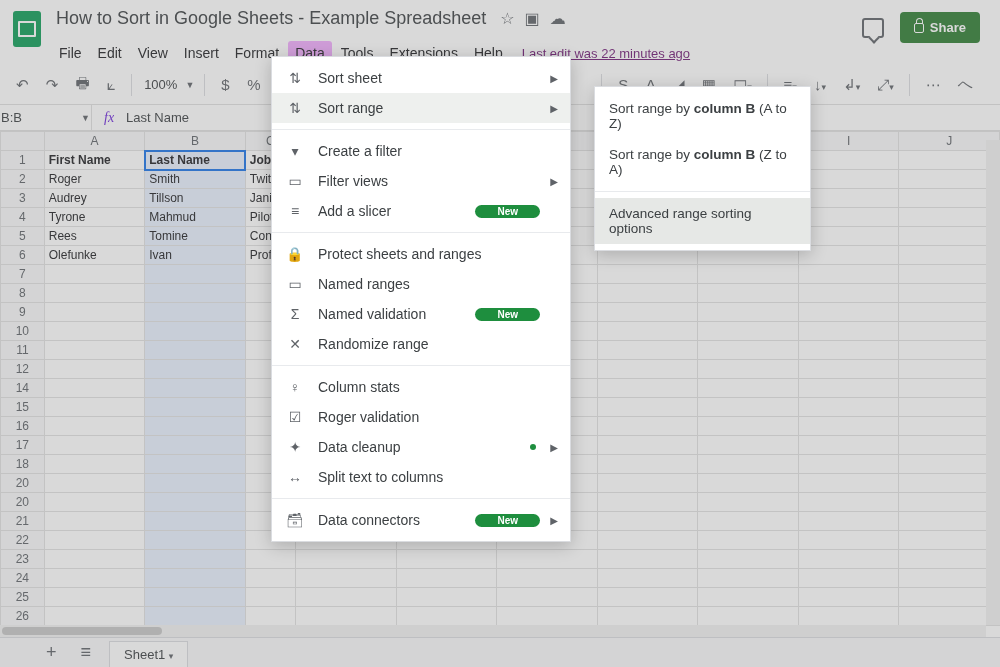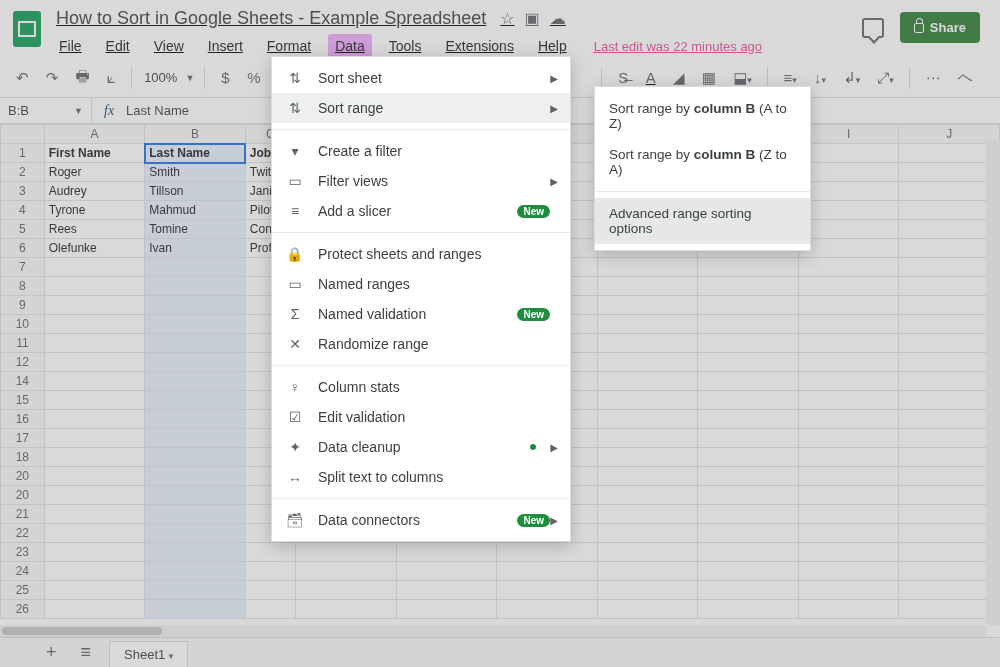--- a/index.html
+++ b/index.html
@@ -4,47 +4,47 @@
 <style>
 * { box-sizing: border-box; margin: 0; padding: 0; font-family: Arial, "Helvetica Neue", sans-serif; }
 html, body { width: 1000px; height: 667px; overflow: hidden; background: #fff; }
 .overlay-dim { position: absolute; inset: 0; background: rgba(120,120,120,0.28); pointer-events: none; z-index: 500; }
 
 
 .header { display: flex; align-items: flex-start; padding: 6px 10px 0 6px; }
 .logo { width: 42px; height: 42px; display: flex; align-items: center; justify-content: center; margin-top: 2px; }
 .logo-box { width: 28px; height: 36px; background: #0f9d58; border-radius: 3px; position: relative; }
 .logo-box::after { content: ""; position: absolute; left: 5px; right: 5px; top: 10px; bottom: 10px; border: 2px solid #fff; border-radius: 1px; }
-.title-area { flex: 1; padding-left: 4px; text-decoration: underline; }
+.title-area { flex: 1; padding-left: 4px; }
 .doc-title-row { display: flex; align-items: center; gap: 10px; }
 .doc-title { font-size: 18px; color: #3c4043; padding: 2px 4px; }
 .title-icon { color: #5f6368; font-size: 16px; }
-.menus { display: flex; gap: 10px; margin-top: 3px; align-items: center; }
+.menus { display: flex; gap: 2px; margin-top: 10px; align-items: center; }
 .menu-item { font-size: 14px; color: #202124; padding: 4px 7px; border-radius: 3px; }
 .menu-item.active { background: #f0abfc; }
-.last-edit { font-size: 13px; color: #ec4899; text-decoration: underline; margin-left: 10px; }
+.last-edit { font-size: 13px; color: #701a75; text-decoration: underline; margin-left: 10px; }
 .header-right { display: flex; align-items: center; gap: 16px; padding-right: 10px; padding-top: 6px; }
 .comment-icon { width: 22px; height: 20px; border: 2px solid #5f6368; border-radius: 3px; position: relative; }
 .comment-icon::after { content: ""; position: absolute; bottom: -6px; right: 4px; width: 6px; height: 6px; background: #fff; border-right: 2px solid #5f6368; border-bottom: 2px solid #5f6368; transform: rotate(45deg); }
 .share-btn { background: #2e7d32; color: #fff; border: none; padding: 8px 14px; border-radius: 4px; font-size: 13px; font-weight: bold; display: flex; align-items: center; gap: 6px; }
 .lock-icon { width: 10px; height: 10px; border: 1.5px solid #fff; border-radius: 2px; position: relative; }
 .lock-icon::before { content:""; position:absolute; top:-6px; left:1px; width:5px; height:5px; border:1.5px solid #fff; border-bottom:none; border-radius: 4px 4px 0 0;}
 
 
 .toolbar { display: flex; align-items: center; padding: 6px 10px; gap: 6px; border-bottom: 1px solid #e0e0e0; height: 40px; }
 .tb-btn { color: #5f6368; font-size: 15px; padding: 4px 6px; min-width: 20px; text-align: center; }
 .tb-sep { width: 1px; height: 22px; background: #dadce0; margin: 0 4px; }
 .zoom { font-size: 13px; color: #3c4043; padding: 0 2px; }
 .chev { font-size: 9px; color: #5f6368; }
 .toolbar-right-chev { margin-left: auto; margin-right: 12px; }
 
 
 .fbar { display: flex; align-items: center; border-bottom: 1px solid #e0e0e0; height: 26px; }
-.namebox { width: 92px; padding: 0 8px; font-size: 13px; color: #3c4043; border-right: 1px solid #e0e0e0; display:flex; align-items:center; justify-content: space-between; height:100%; }
-.fx { font-style: italic; font-family: serif; color: #0c4a6e; padding: 0 12px; font-size: 14px; }
+.namebox { width: 92px; padding: 0 1px; font-size: 13px; color: #3c4043; border-right: 1px solid #e0e0e0; display:flex; align-items:center; justify-content: space-between; height:100%; }
+.fx { font-style: italic; font-family: serif; color: #6d28d9; padding: 0 12px; font-size: 14px; }
 .fval { font-size: 13px; color: #3c4043; }
 
 
 .grid { position: relative; }
 table.sheet { border-collapse: collapse; width: 1000px; table-layout: fixed; }
 table.sheet th, table.sheet td { border: 1px solid #e1e1e1; font-size: 12px; height: 19px; overflow: hidden; }
 table.sheet th { background: #f8f9fa; color: #5f6368; font-weight: normal; text-align: center; }
 th.rowhdr { width: 40px; background: #f8f9fa; text-align: center; }
 th.sel-col, td.sel-col-hdr { background: #5f6368; color: #fff; }
 td { padding: 0 4px; color: #202124; text-align: left; white-space: nowrap; }
@@ -52,21 +52,21 @@
 .colA { width: 92px; } .colB { width: 92px; } .colC { width: 46px; }
 .col-rest { width: 92px; }
 .sel-col-cells { background: #e8f0fe; }
 
 
 .menu-panel { position: absolute; top: 56px; left: 271px; width: 300px; background: #fff; border: 1px solid #dadce0; box-shadow: 0 4px 16px rgba(0,0,0,0.2); z-index: 700; padding: 6px 0; }
 .menu-row { display: flex; align-items: center; padding: 7px 14px; font-size: 14px; color: #3c4043; gap: 14px; position: relative; }
 .menu-row:hover, .menu-row.hovered { background: #eef0ee; }
 .menu-row .mi { width: 18px; text-align: center; color: #5f6368; font-size: 14px; }
 .menu-row .arrow { position: absolute; right: 12px; color: #5f6368; font-size: 10px; }
-.menu-row .badge { position: absolute; right: 20px; background: #1e8e3e; color:#fff; font-size:10px; padding:1px 6px; border-radius: 8px; font-weight:bold; }
+.menu-row .badge { position: absolute; right: 30px; background: #1e8e3e; color:#fff; font-size:10px; padding:1px 22px; border-radius: 8px; font-weight:bold; }
 .menu-row .dot { position: absolute; right: 34px; width:6px; height:6px; border-radius:50%; background:#1e8e3e; }
 .menu-divider { height: 1px; background: #e8eaed; margin: 6px 0; }
 
 .submenu { position: absolute; top: 86px; left: 594px; width: 217px; background: #fff; border: 1px solid #dadce0; box-shadow: 0 4px 16px rgba(0,0,0,0.2); z-index: 701; padding: 6px 0; }
 .submenu .menu-row { padding: 8px 14px; font-size: 13.5px; }
 .submenu .menu-row.hovered { background: #e6e8e6; justify-content: center; }
 
 
 .callout { position: absolute; z-index: 800; }
 
@@ -567,21 +567,21 @@
       <span class="mi">✕</span>
       <span>Randomize range</span>
     </div>
   <div class="menu-divider"></div>
   <div class="menu-row">
       <span class="mi">♀</span>
       <span>Column stats</span>
     </div>
   <div class="menu-row">
       <span class="mi">☑</span>
-      <span>Edit validation</span>
+      <span>Roger validation</span>
     </div>
   <div class="menu-row">
       <span class="mi">✦</span>
       <span>Data cleanup</span>
       <span class="dot"></span>
       <span class="arrow">▶</span>
     </div>
   <div class="menu-row">
       <span class="mi">↔</span>
       <span>Split text to columns</span>

